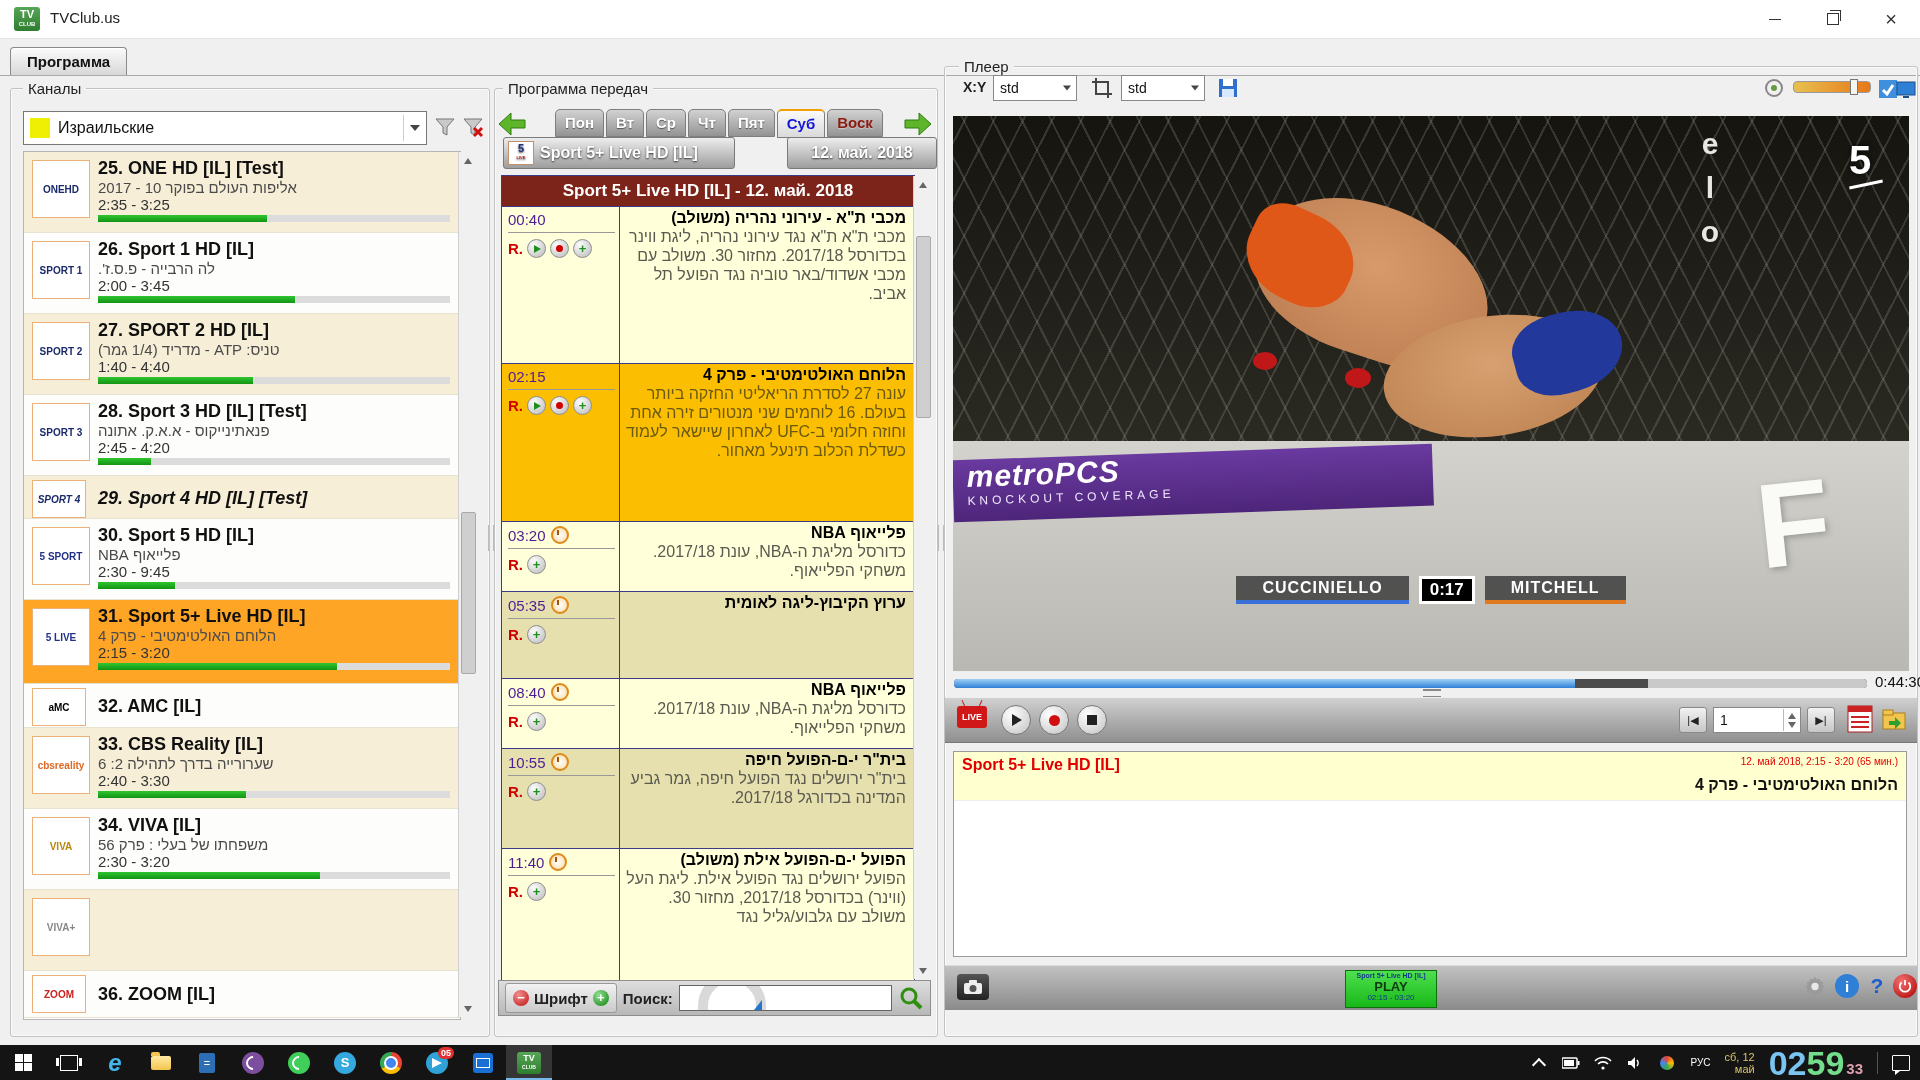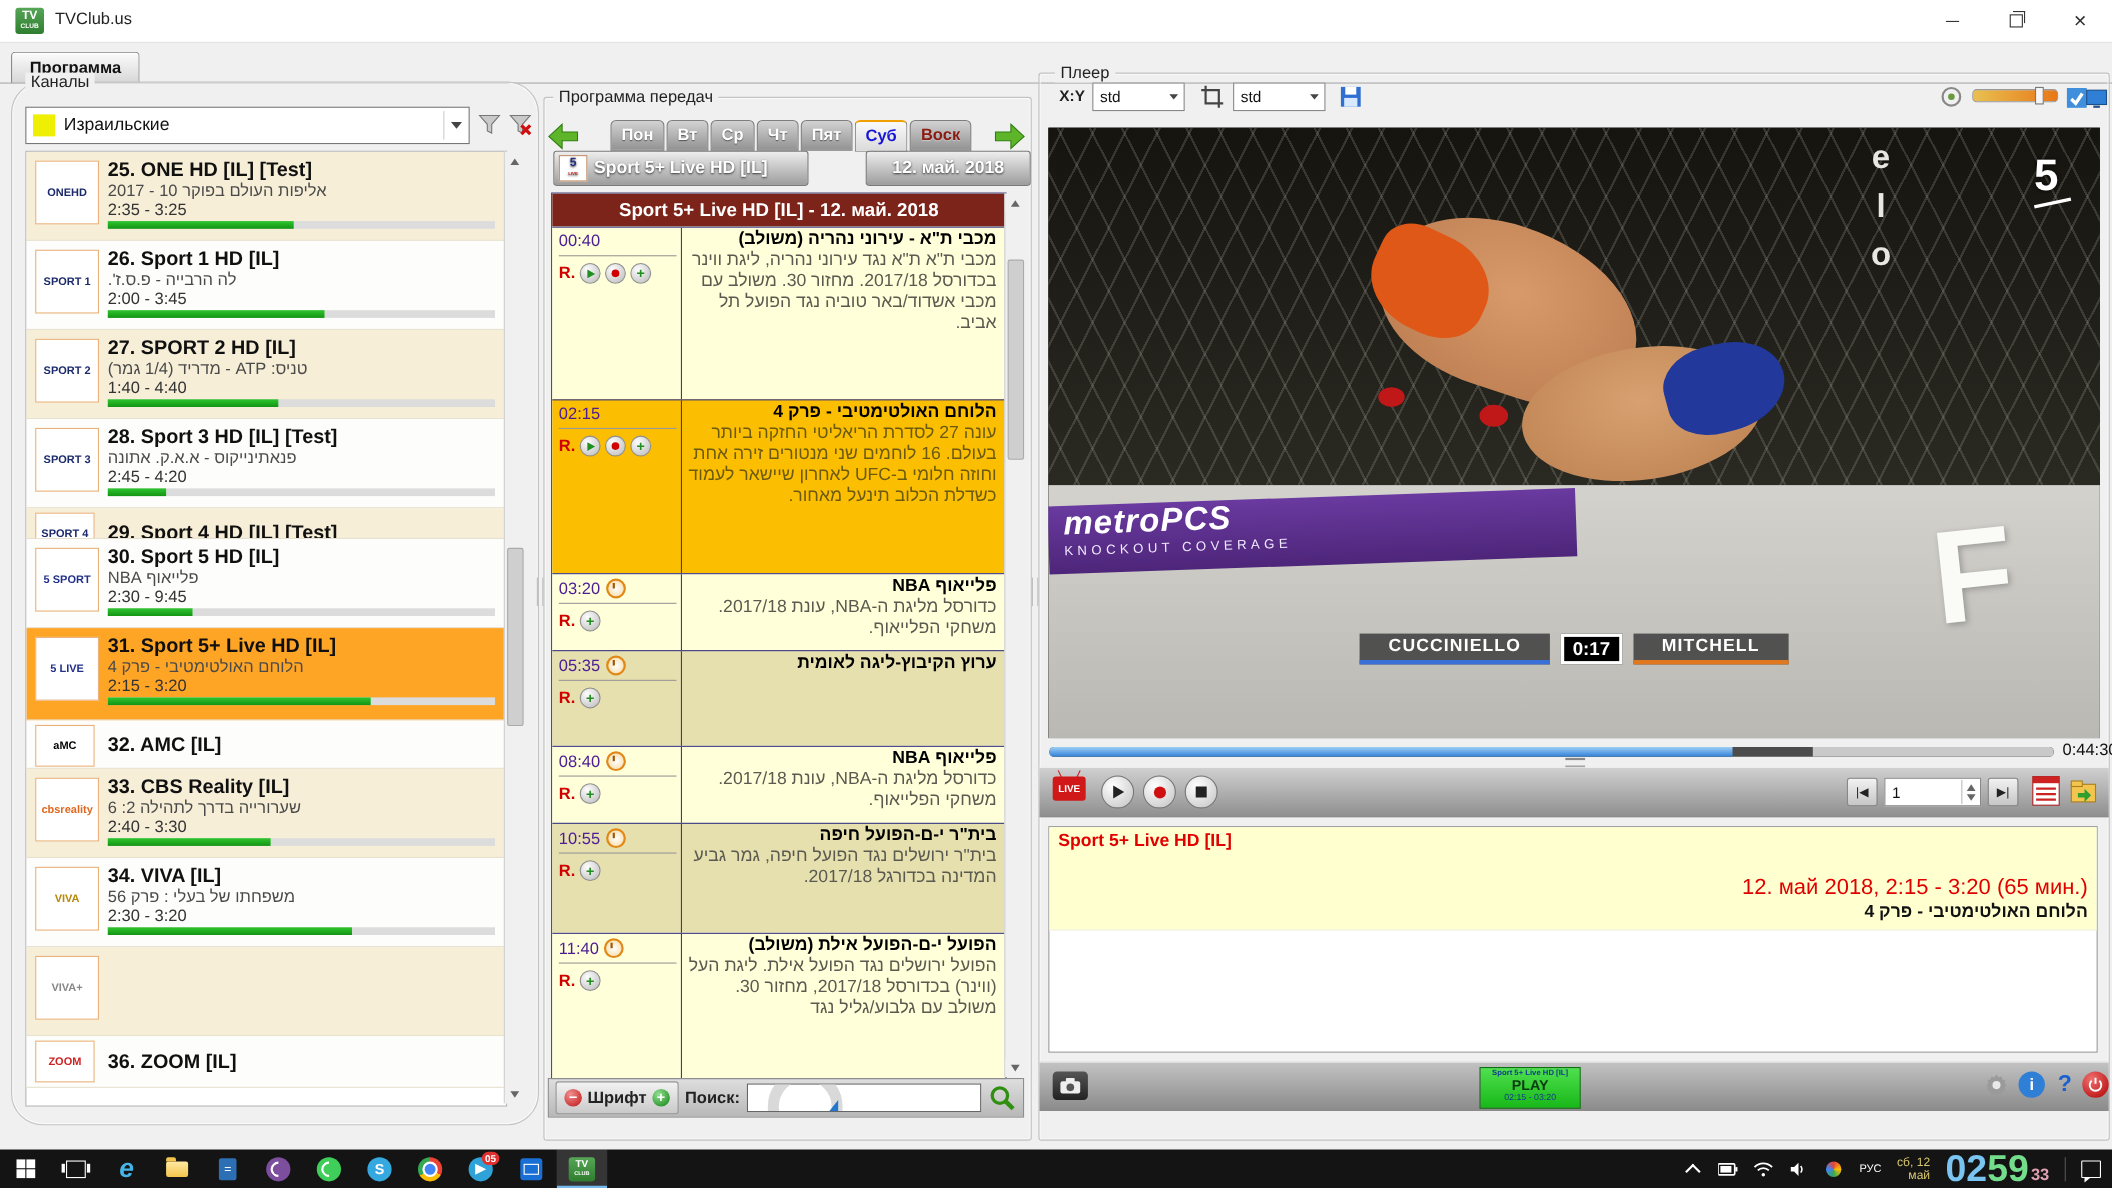--- a/index.html
+++ b/index.html
@@ -16,21 +16,21 @@
   .restore{position:relative;width:10px;height:10px;border:1px solid #333;background:#fff;}
   .restore::before{content:"";position:absolute;left:2px;top:-4px;width:10px;height:10px;border:1px solid #333;border-bottom:none;border-left:none;}
   
   .main-tab{position:absolute;left:10px;top:47px;height:28px;padding:0 16px;background:linear-gradient(#fbfbfb,#d6d6d6);
     border:1px solid #8a8a8a;border-bottom:none;border-radius:4px 4px 0 0;font-size:15px;font-weight:bold;color:#111;line-height:28px;box-shadow:inset 0 1px 0 #fff;}
   .tab-baseline{position:absolute;left:0;top:75px;width:1920px;height:1px;background:#aaa;}
   
   .group{position:absolute;border:1px solid #c2c2c2;border-radius:3px;box-shadow:inset 0 0 0 1px #fafafa;}
   .group-label{position:absolute;font-size:15px;color:#222;background:#f0f0f0;padding:0 5px;}
   
-  #grp-channels{left:10px;top:74px;width:478px;height:947px;border-radius:29px;}
+  #grp-channels{left:10px;top:88px;width:478px;height:947px;}
   .combo{position:absolute;left:12px;top:22px;width:402px;height:32px;background:#fff;border:1px solid #777;display:flex;align-items:center;}
   .swatch{width:20px;height:20px;background:#efef04;margin:0 8px 0 6px;}
   .combo-text{font-size:16px;color:#111;flex:1;}
   .combo-arrow{width:22px;height:26px;border-left:1px solid #ccc;display:flex;align-items:center;justify-content:center;}
   .tri-down{width:0;height:0;border-left:5px solid transparent;border-right:5px solid transparent;border-top:6px solid #444;}
   .funnel{position:absolute;top:26px;width:24px;height:24px;}
   .funnel svg{width:24px;height:24px;}
   #funnel1{left:422px;} #funnel2{left:450px;}
   .ch-list{position:absolute;left:12px;top:62px;width:436px;height:867px;background:#fff;border:1px solid #b5b5b5;overflow:hidden;}
   .ch-row{position:relative;box-sizing:border-box;padding:6px 10px 4px 74px;border-bottom:1px solid #e7e2cf;overflow:hidden;}
@@ -143,21 +143,21 @@
   .skipbtn{position:absolute;top:9px;width:26px;height:24px;background:linear-gradient(#f2f2f2,#c6c6c6);border:1px solid #888;border-radius:3px;display:flex;align-items:center;justify-content:center;font-size:11px;color:#222;}
   .spinner{position:absolute;top:9px;width:86px;height:24px;background:#fff;border:1px solid #888;display:flex;align-items:center;}
   .spinner .val{flex:1;font-size:14px;padding-left:6px;color:#111;}
   .spin-arrows{width:16px;height:22px;border-left:1px solid #bbb;display:flex;flex-direction:column;align-items:center;justify-content:center;gap:3px;}
   .epg-icon{position:absolute;top:7px;width:26px;height:28px;}
   
   .infobox{position:absolute;left:8px;top:684px;width:954px;height:206px;background:#fff;border:1px solid #9a9a9a;box-sizing:border-box;}
   .info-head{background:#ffffcf;padding:4px 8px 6px 8px;border-bottom:1px solid #eee;}
   .info-line1{display:flex;justify-content:space-between;}
   .info-chan{color:#e00000;font-weight:bold;font-size:16px;}
-  .info-date{color:#e00000;font-size:20px;margin-top:40px;}
+  .info-date{color:#e00000;font-size:10px;}
   .info-prog{text-align:right;font-weight:bold;font-size:16px;color:#111;margin-top:2px;}
   
   .pbottom{position:absolute;left:0;top:898px;width:972px;height:44px;background:linear-gradient(#c2c2c2,#8a8a8a);border-top:1px solid #ddd;}
   .cam-btn{position:absolute;left:12px;top:8px;width:32px;height:26px;background:linear-gradient(#555,#222);border-radius:4px;display:flex;align-items:center;justify-content:center;}
   .mini-play{position:absolute;left:400px;top:4px;width:90px;height:36px;background:linear-gradient(#4fe04f,#18b818);border:1px solid #0c700c;text-align:center;color:#123a8c;overflow:hidden;}
   .mini-play .l1{font-size:7px;line-height:9px;font-weight:bold;}
   .mini-play .l2{font-size:13px;line-height:13px;font-weight:bold;color:#0c3a10;}
   .mini-play .l3{font-size:8px;line-height:10px;}
   .round-ico{position:absolute;top:8px;width:24px;height:24px;border-radius:50%;display:flex;align-items:center;justify-content:center;font-weight:bold;}
   
@@ -278,21 +278,21 @@
           <div class="ch-logo" style="color: rgb(27, 42, 107);">SPORT 3</div>
           <div class="ch-body">
             <div class="ch-title">28. Sport 3 HD [IL] [Test]</div>
             <div class="ch-sub" dir="rtl">פנאתינייקוס - א.א.ק. אתונה</div>
             <div class="ch-time">2:45 - 4:20</div>
             <div class="ch-prog">
               <div class="ch-fill" style="width: 15%;"></div>
             </div>
           </div>
         </div>
-        <div class="ch-row alt short" style="height: 28px;">
+        <div class="ch-row alt short" style="height: 43px; font-style: italic;">
           <div class="ch-logo" style="color: rgb(27, 42, 107);">SPORT 4</div>
           <div class="ch-body">
             <div class="ch-title" style="line-height: 32px;">29. Sport 4 HD [IL] [Test]</div>
           </div>
         </div>
         <div class="ch-row plain" style="height: 81px;">
           <div class="ch-logo" style="color: rgb(34, 48, 136);">5 SPORT</div>
           <div class="ch-body">
             <div class="ch-title">30. Sport 5 HD [IL]</div>
             <div class="ch-sub" dir="rtl">פלייאוף NBA</div>

